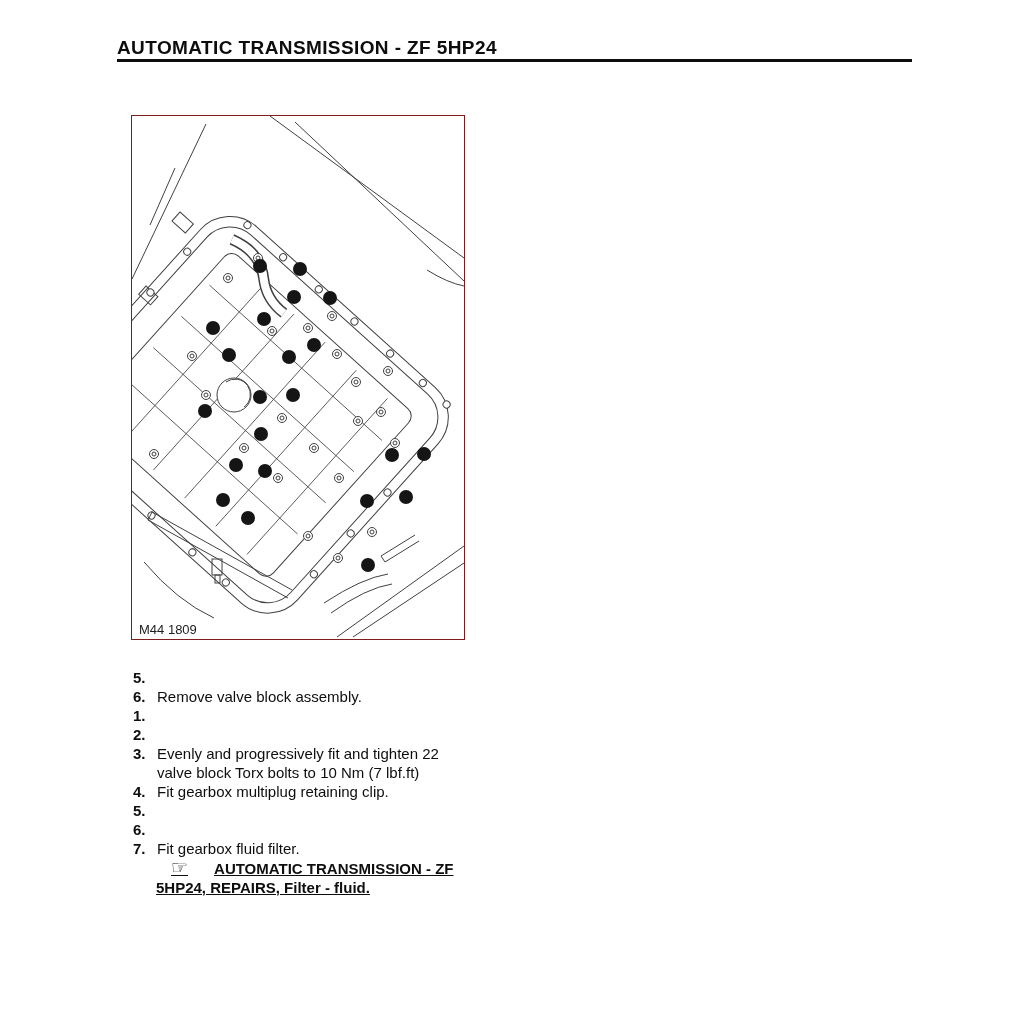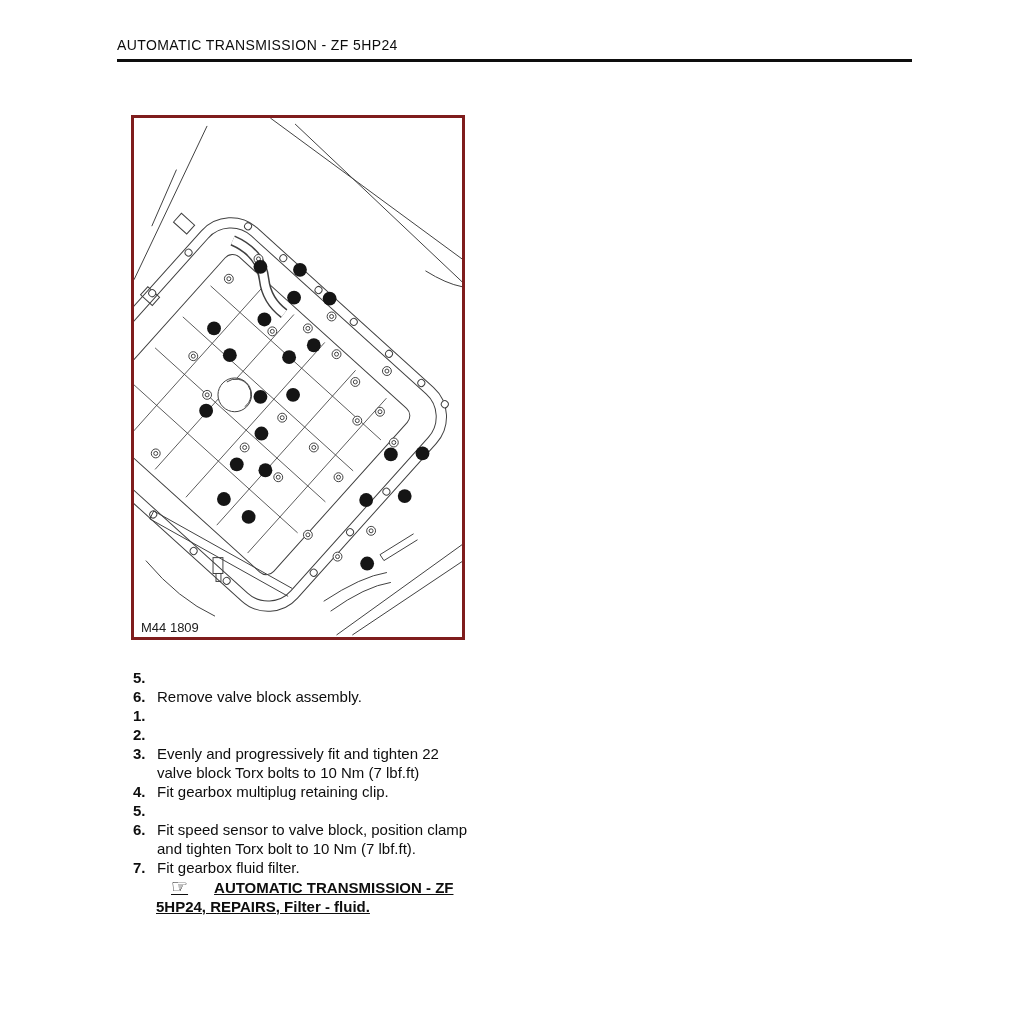--- a/index.html
+++ b/index.html
@@ -3,30 +3,30 @@
 <meta charset="utf-8">
 <style>
   html,body { margin:0; padding:0; }
   body {
     width:1024px; height:1024px; position:relative; background:#ffffff;
     font-family:"Liberation Sans", sans-serif; color:#101010;
     overflow:hidden;
   }
   .page-title {
     position:absolute; left:117px; top:37px;
-    font-size:14px; font-weight:normal; letter-spacing:0.4px; color:#0d0d0d;
+    font-size:19px; font-weight:bold; letter-spacing:0.4px; color:#0d0d0d;
     white-space:pre;
   }
   .title-rule {
     position:absolute; left:117px; top:59px; width:795px; height:3px;
     background:#0e0e0e;
   }
   .figure-frame {
     position:absolute; left:131px; top:115px; width:334px; height:525px;
-    border:3px solid #7f1d1d; box-sizing:border-box; background:#ffffff;
+    border:1px solid #7f1d1d; box-sizing:border-box; background:#ffffff;
   }
   .figure-frame svg { display:block; width:100%; height:100%; }
   .fig-label {
     position:absolute; left:7px; bottom:2px; font-size:13px; color:#1c1c1c;
     background:#fff; padding-right:3px;
   }
   .content {
     position:absolute; left:117px; top:668px; width:420px;
     font-size:15px; line-height:19px; color:#0e0e0e;
   }
@@ -219,22 +219,20 @@
   </div>
   <div class="step">
     <span class="num">4.</span>
     <span class="txt">Fit gearbox multiplug retaining clip.</span>
   </div>
   <div class="step">
     <span class="num">5.</span>
   </div>
   <div class="step">
     <span class="num">6.</span>
-    <span class="txt">Fit speed sensor to valve block, position clamp
-and tighten Torx bolt to 10 Nm (7 lbf.ft).</span>
   </div>
   <div class="step">
     <span class="num">7.</span>
     <span class="txt">Fit gearbox fluid filter.</span>
   </div>
 
   <div class="reference"><span class="hand">☞</span><span>AUTOMATIC TRANSMISSION - ZF
 5HP24, REPAIRS, Filter - fluid.</span></div>
 </div>
 

